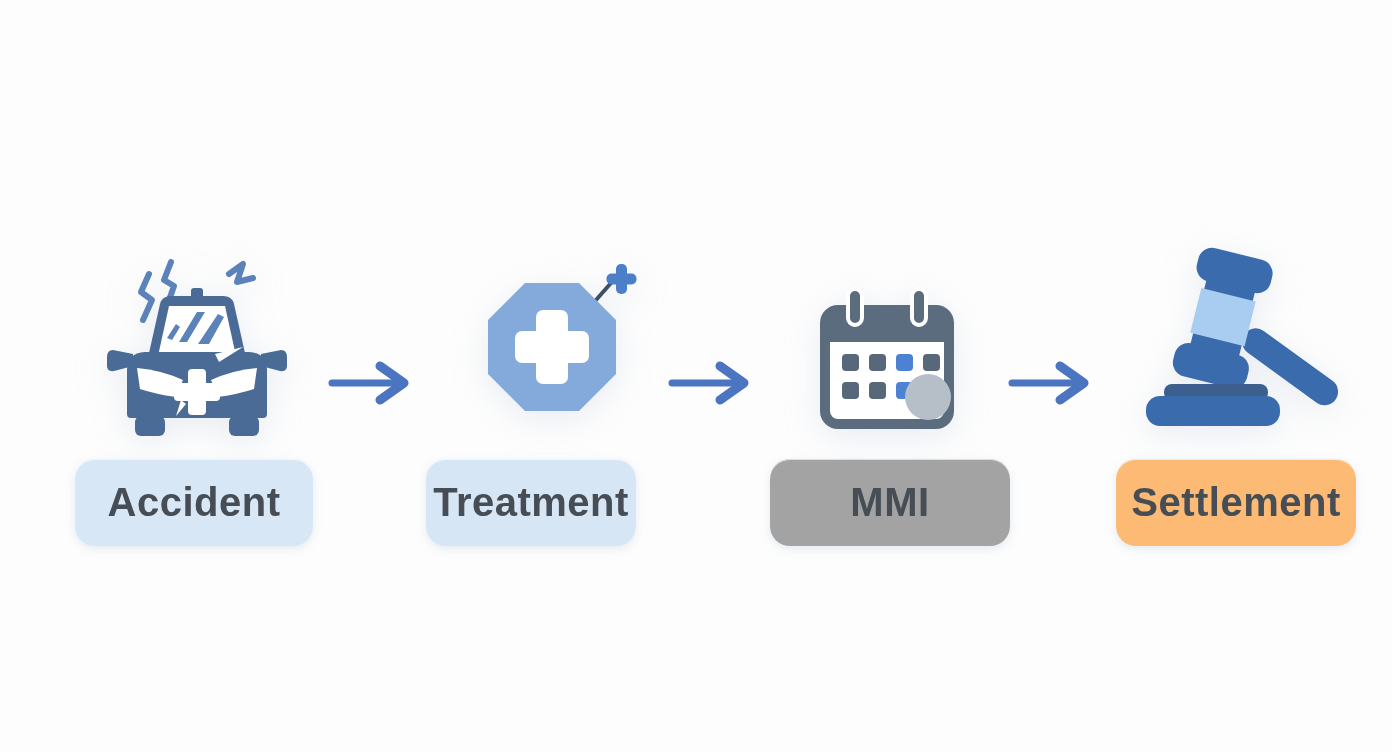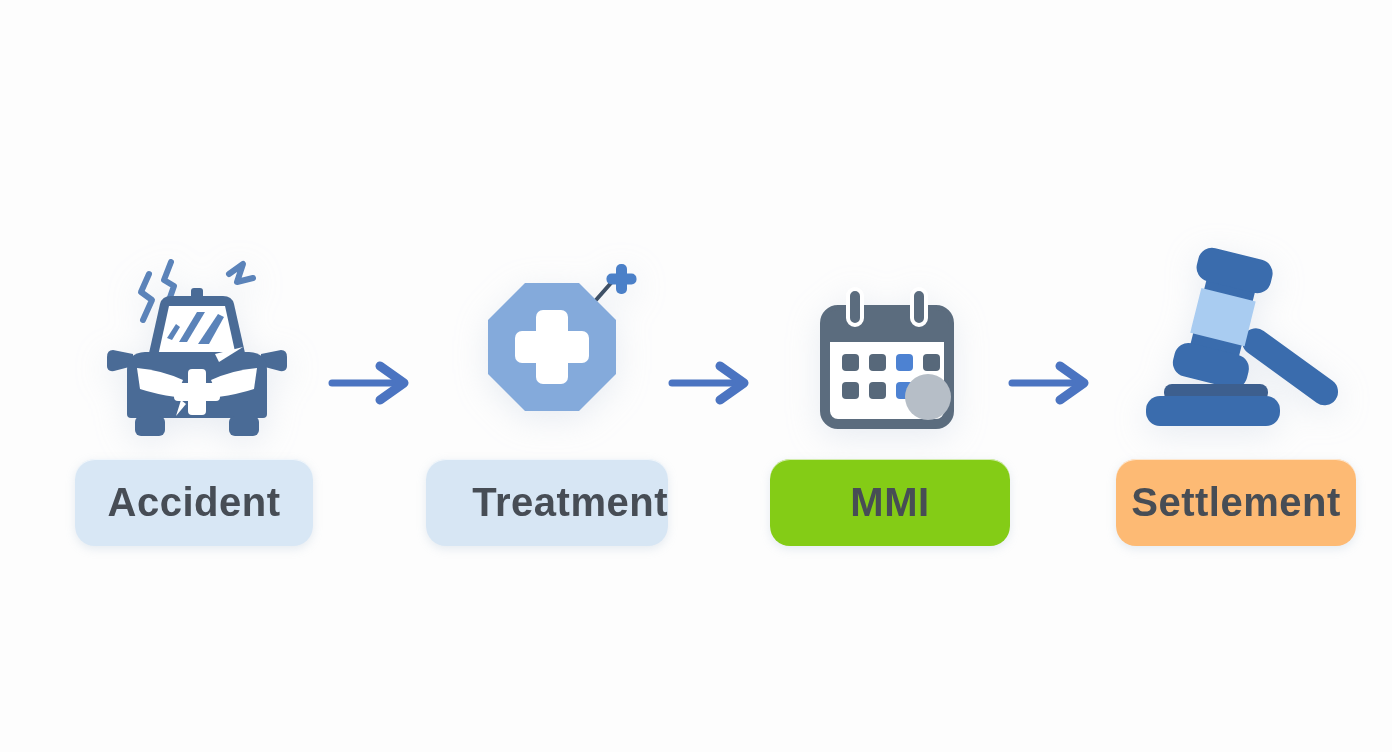--- a/index.html
+++ b/index.html
@@ -35,21 +35,21 @@
     position:absolute;top:459px;height:87px;
     border-radius:20px;
     display:flex;align-items:center;justify-content:center;
     box-shadow:0 3px 10px rgba(165,185,210,.28), inset 0 1px 0 rgba(255,255,255,.65);
   }
   .label-text{
     font-size:40px;font-weight:700;color:var(--label-text);
     letter-spacing:.5px;
   }
   .label-accident{left:63px;width:238px;}
-  .label-treatment{left:414px;width:242px;justify-content:flex-end;}
+  .label-treatment{left:414px;width:210px;}
   .label-mmi{left:758px;width:240px;}
   .label-settlement{left:1104px;width:240px;}
 
   
   .f-car{fill:var(--car-blue);}
   .f-accent{fill:var(--crash-accent);}
   .s-accent{stroke:var(--crash-accent);fill:none;stroke-width:6;stroke-linecap:round;stroke-linejoin:round;}
   .f-white{fill:#ffffff;}
   .f-oct{fill:var(--octagon-blue);}
   .f-plus{fill:var(--plus-blue);}
@@ -172,20 +172,20 @@
       <rect class="f-gavel" x="6" y="150" width="134" height="30" rx="14"></rect>
     </svg>
   </div>
 
   <div class="label-box label-accident" style="background: rgb(216, 231, 245);">
     <span class="label-text">Accident</span>
   </div>
   <div class="label-box label-treatment" style="background: rgb(215, 230, 244);">
     <span class="label-text">Treatment</span>
   </div>
-  <div class="label-box label-mmi" style="background: #84cc16;">
+  <div class="label-box label-mmi" style="background: #a3a3a3;">
     <span class="label-text">MMI</span>
   </div>
   <div class="label-box label-settlement" style="background: #fdba74;">
     <span class="label-text">Settlement</span>
   </div>
 
 </div>
 
 </body></html>

